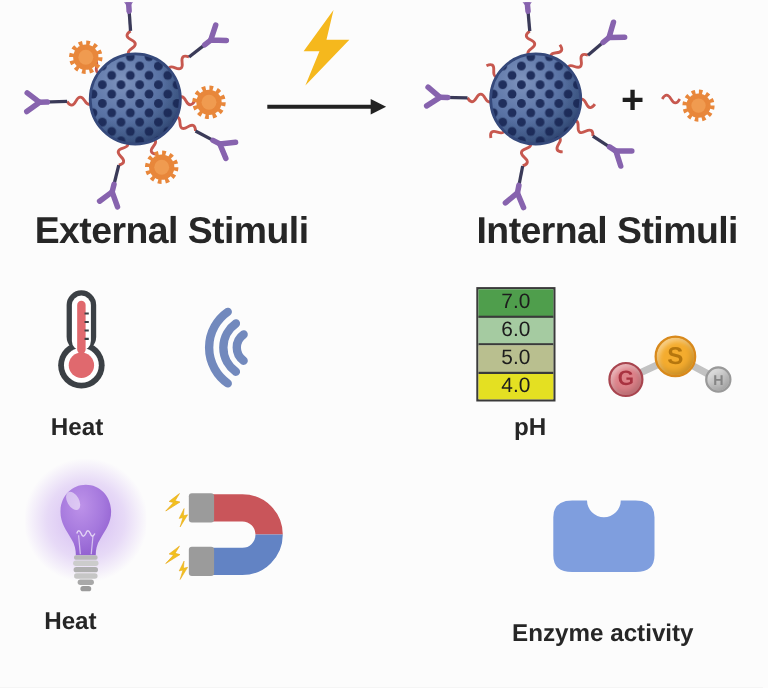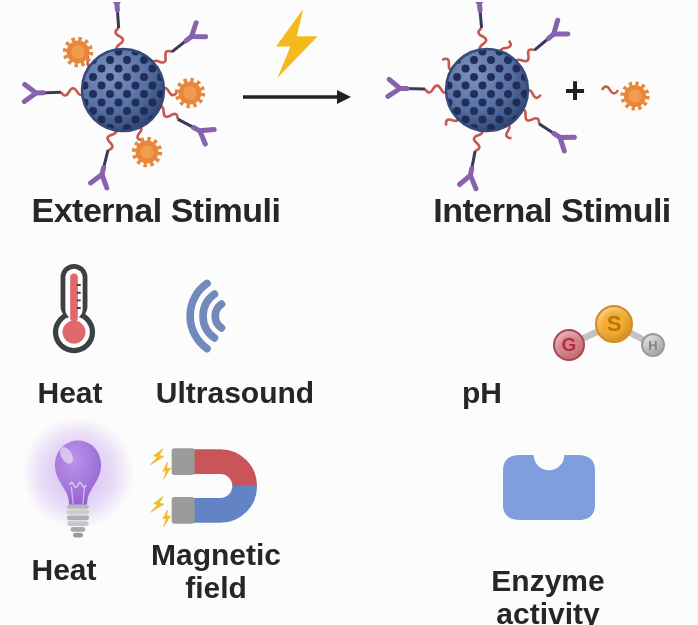--- a/index.html
+++ b/index.html
@@ -1,21 +1,21 @@
 <!DOCTYPE html>
 <html><head>
 <meta charset="utf-8">
 <style>
   html,body{margin:0;padding:0;}
   body{font-family:"Liberation Sans",sans-serif;background:#e9e9e9;}
   .canvas{position:relative;width:698px;height:625px;background:#fcfcfc;overflow:hidden;margin:0;}
   .abs{position:absolute;}
   .label{position:absolute;transform:translateX(-50%);color:#262626;font-weight:700;text-align:center;white-space:nowrap;line-height:1.1;}
   .title{font-size:34px;letter-spacing:-0.5px;}
-  .row-label{font-size:30px;}
+  .row-label{font-size:22px;}
   .wrap{white-space:normal;}
   
   .ph-box{position:absolute;left:433px;top:261px;width:72px;height:104px;border:2.5px solid #3a3a3a;box-sizing:border-box;display:flex;flex-direction:column;}
   .ph-row{flex:1;display:flex;align-items:center;justify-content:center;font-size:19px;color:#1d1d1d;border-bottom:2.5px solid #3a3a3a;box-sizing:border-box;}
   .ph-row:last-child{border-bottom:none;}
   
   .redox{position:absolute;left:548px;top:300px;width:120px;height:70px;}
   .atom{position:absolute;border-radius:50%;display:flex;align-items:center;justify-content:center;font-weight:700;box-sizing:border-box;box-shadow:inset -2px -3px 6px rgba(0,0,0,0.18), inset 2px 3px 5px rgba(255,255,255,0.45);}
   .atom-s{left:47px;top:5px;width:38px;height:38px;border:2px solid #d8891c;font-size:22px;color:#b5760e;}
   .atom-g{left:5px;top:29px;width:32px;height:32px;border:2px solid #a8454f;font-size:19px;color:#a83240;}
@@ -135,22 +135,27 @@
   </svg>
   <div class="label row-label" style="left:70px;top:376px">Heat</div>
 
   <svg class="abs" style="left:184px;top:268px" width="58" height="96" viewBox="0 0 76 100">
     <g fill="none" stroke="#7289bd" stroke-width="10" stroke-linecap="round">
       <path d="M30.2,7.4 A52,52 0 0 0 30.2,92.6"></path>
       <path d="M39.9,21.3 A35,35 0 0 0 39.9,78.7"></path>
       <path d="M49.1,34.4 A19,19 0 0 0 49.1,65.6"></path>
     </g>
   </svg>
-  <div class="label row-label" style="left:235px;top:376px">Ultrasound</div>
 
+  <div class="ph-box">
+    <div class="ph-row" style="background: rgb(79, 158, 76);">7.0</div>
+    <div class="ph-row" style="background: rgb(165, 203, 161);">6.0</div>
+    <div class="ph-row" style="background: rgb(185, 191, 143);">5.0</div>
+    <div class="ph-row" style="background: rgb(228, 224, 34);">4.0</div>
+  </div>
   <div class="label row-label" style="left:482px;top:376px">pH</div>
 
   <div class="redox">
     <svg class="abs" style="left:0;top:0" width="120" height="70" viewBox="0 0 120 70">
       <path d="M21,45 L66,24 L105,45" fill="none" stroke="#c2c2c2" stroke-width="6.5" stroke-linecap="round"></path>
     </svg>
     <div class="atom atom-s" style="background: rgb(244, 172, 46);">S</div>
     <div class="atom atom-g" style="background: rgb(221, 130, 137);">G</div>
     <div class="atom atom-h" style="background: rgb(198, 198, 198);">H</div>
   </div>
@@ -173,20 +178,19 @@
   <svg class="abs" style="left:150px;top:441px" width="126" height="90" viewBox="0 0 132 98">
     <path d="M44,22.5 L74,22.5 A26.5,26.5 0 0 1 100.5,49" fill="none" stroke="#c9555a" stroke-width="27"></path>
     <path d="M100.5,49 A26.5,26.5 0 0 1 74,75.5 L44,75.5" fill="none" stroke="#6283c4" stroke-width="27"></path>
     <rect x="21" y="8" width="25" height="29" rx="3" fill="#9b9b9b"></rect>
     <rect x="21" y="61" width="25" height="29" rx="3" fill="#9b9b9b"></rect>
     <use href="#miniBolt" transform="translate(2,6) rotate(14)"></use>
     <use href="#miniBolt" transform="translate(8,25) rotate(-12) scale(0.85)"></use>
     <use href="#miniBolt" transform="translate(2,58) rotate(14)"></use>
     <use href="#miniBolt" transform="translate(8,77) rotate(-12) scale(0.85)"></use>
   </svg>
-  <div class="label row-label wrap" style="left:216px;top:538px;width:180px">Magnetic field</div>
 
   <svg class="abs" style="left:501px;top:453px" width="96" height="69" viewBox="0 0 100 72">
     <path d="M20,2 H34 A16,16 0 0 0 66,2 H80 Q98,2 98,18 V54 Q98,70 80,70 H20 Q2,70 2,54 V18 Q2,2 20,2 Z" fill="#7f9ede"></path>
   </svg>
   <div class="label row-label wrap" style="left:548px;top:564px;width:170px">Enzyme activity</div>
 
 </div>
 
 </body></html>

